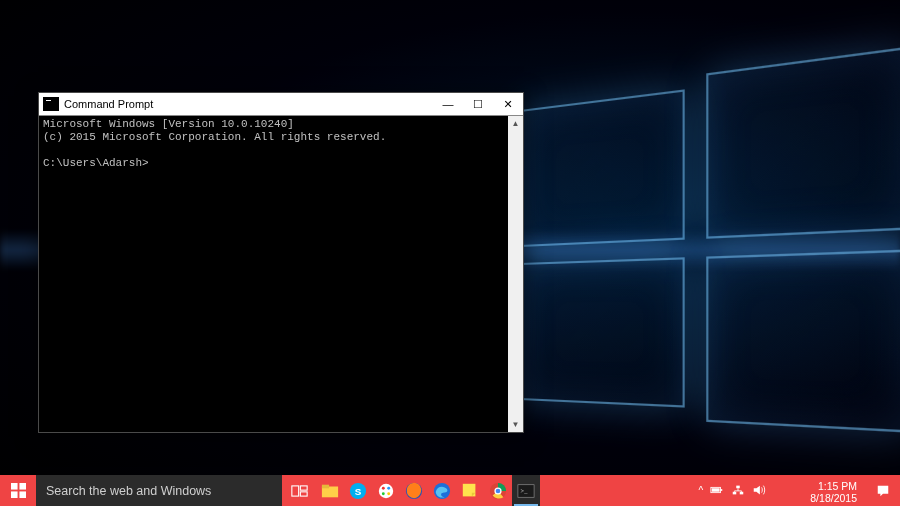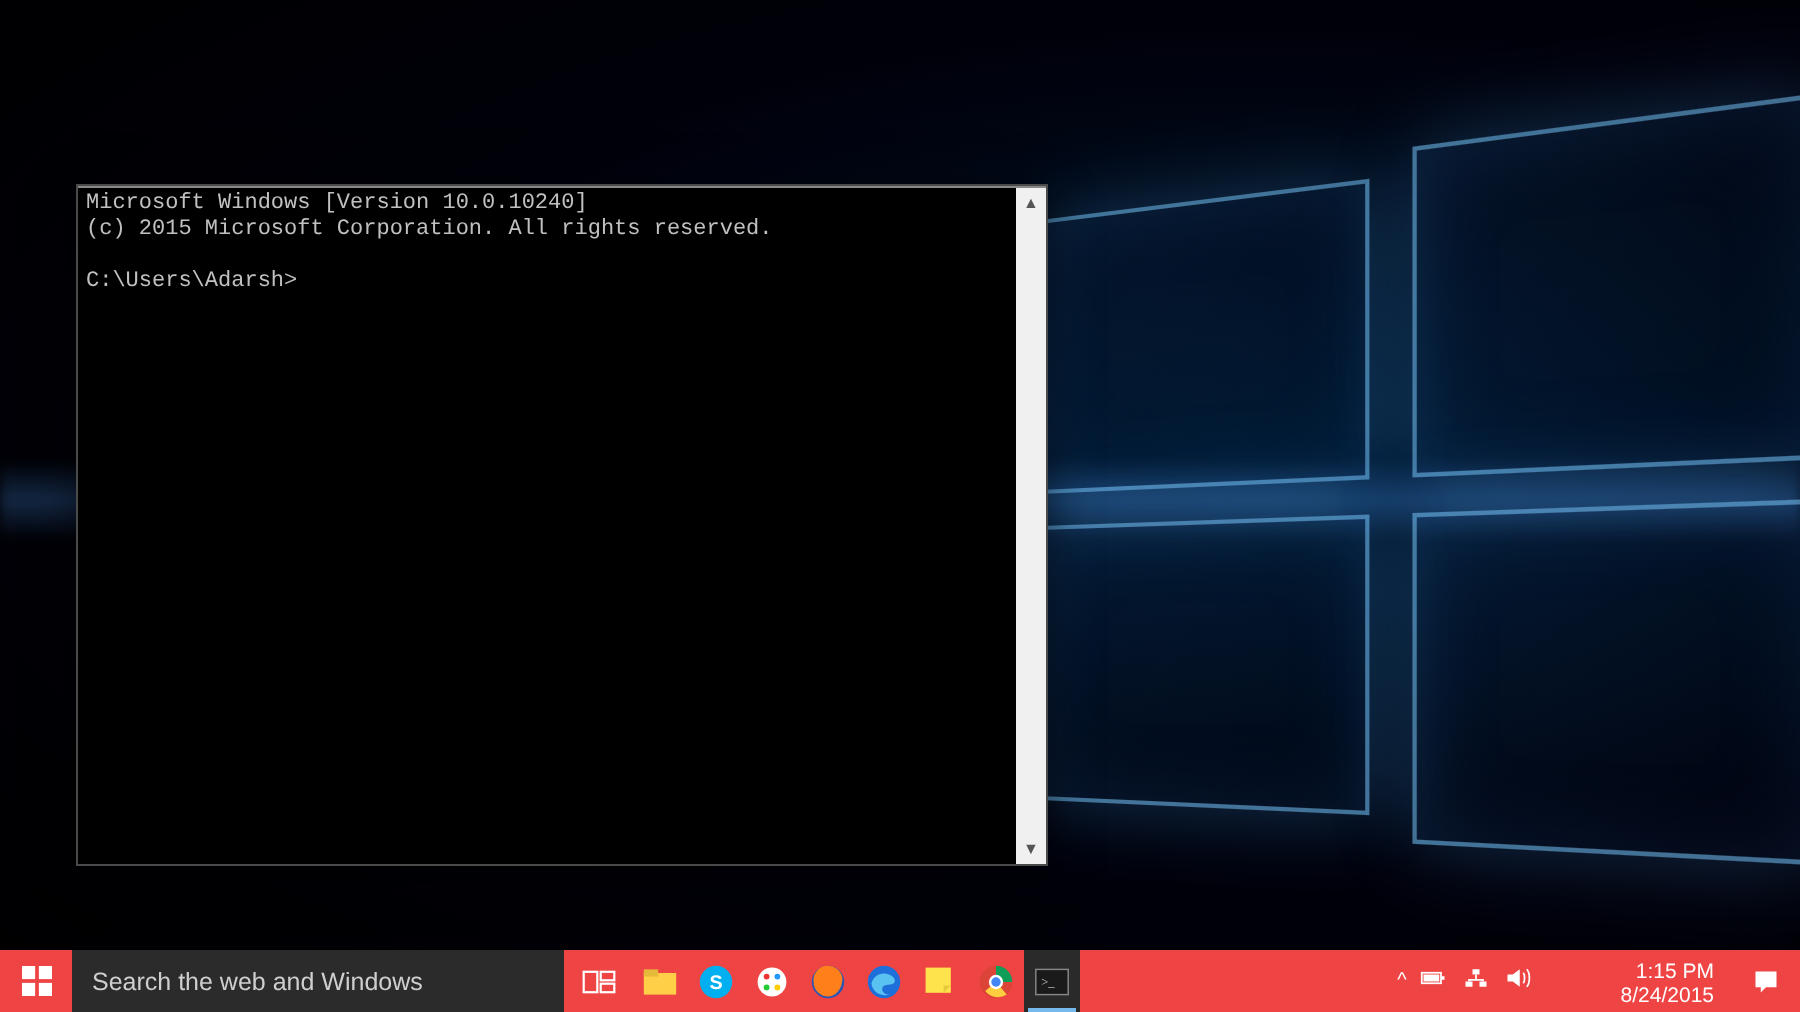--- a/index.html
+++ b/index.html
@@ -220,20 +220,34 @@
   <div class="lightbeam"></div>
   <div class="winlogo">
     <div class="pane tl"></div>
     <div class="pane tr"></div>
     <div class="pane bl"></div>
     <div class="pane br"></div>
   </div>
 </div>
 
 <div class="window">
+  <div class="titlebar">
+    <span class="appicon"></span>
+    <span class="title">Command Prompt</span>
+    <span class="spacer"></span>
+    <div class="ctrl">
+        <span>—</span>
+      </div>
+    <div class="ctrl">
+        <span>☐</span>
+      </div>
+    <div class="ctrl close">
+        <span>✕</span>
+      </div>
+  </div>
   <div class="client">
     <div class="terminal"><span>Microsoft Windows [Version 10.0.10240]</span>
 <span>(c) 2015 Microsoft Corporation. All rights reserved.</span>
 <span></span>
 <span>C:\Users\Adarsh&gt;</span></div>
     <div class="scrollbar">
       <div class="arrow">
           <span>▲</span>
         </div>
       <div class="track"></div>
@@ -339,21 +353,21 @@
         </svg>
     </span>
     <span>
       <svg viewBox="0 0 16 16">
           <path d="M2 6h3l4-3v10l-4-3H2z" fill="#fff"></path>
           <path d="M11 5c1 1 1 5 0 6M13 3c2 2 2 8 0 10" stroke="#fff" stroke-width="1" fill="none"></path>
         </svg>
     </span>
     <div class="clock">
       <div>1:15 PM</div>
-      <div>8/24/2015</div>
+      <div>8/18/2015</div>
     </div>
     <div class="notif">
       <svg viewBox="0 0 16 16">
           <path d="M2 2h12v9H8l-3 3v-3H2z" fill="#fff"></path>
         </svg>
     </div>
   </div>
 </div>
 
 </body></html>

